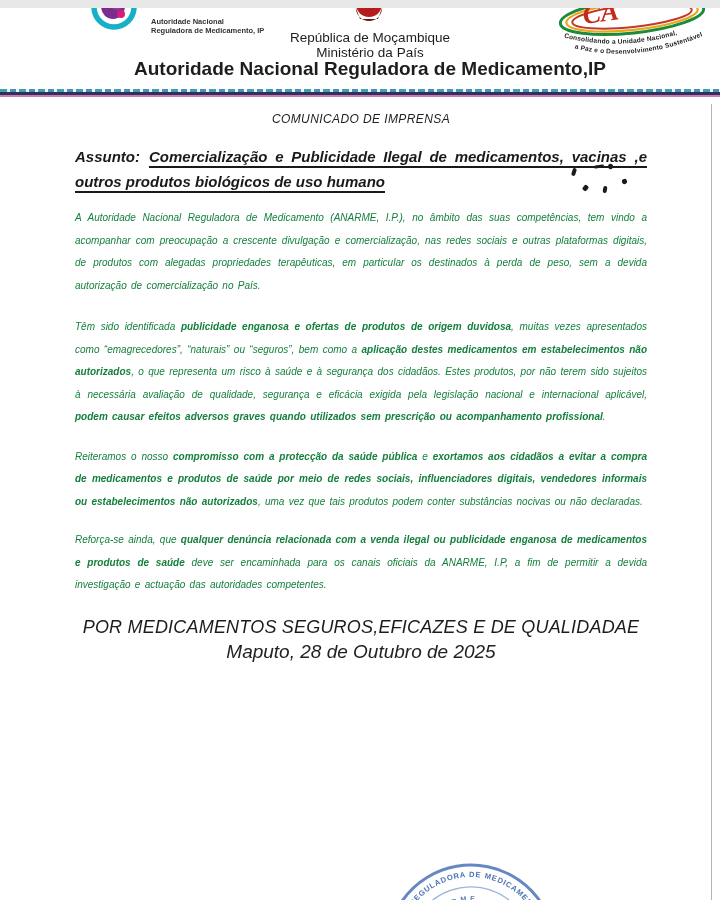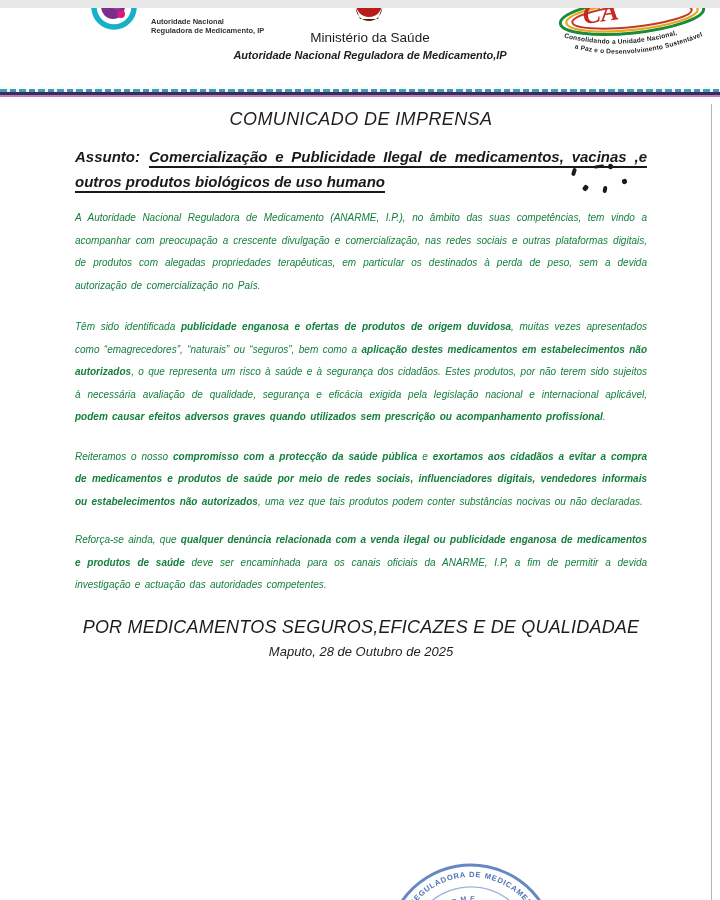--- a/index.html
+++ b/index.html
@@ -21,33 +21,33 @@
   .tagline { position:absolute; left:63px; top:9px; font-size:7.5px; font-weight:700; color:#333; line-height:9px; white-space:nowrap; }
 
   .emblem-center { position:absolute; left:352px; top:-16px; }
 
   .logo-right { position:absolute; left:548px; top:-18px; }
 
   .header-center {
     position:absolute; left:130px; top:23px; width:480px;
     text-align:center; line-height:14.5px; font-size:13.5px; color:#1d1d1d;
   }
-  .header-center .line3 { font-weight:700; font-size:11px; margin-top:2px;font-style:italic; }
+  .header-center .line3 { font-weight:700; font-size:19px; margin-top:2px; }
 
   .divider { position:absolute; left:0; right:0; top:81px; }
   .divider .dashes { height:3px; background:repeating-linear-gradient(90deg,#3fa3ae 0 7px,#eef6f6 7px 10px,#4a90b8 10px 16px,#f2f6fa 16px 19px); }
   .divider .navy { height:3px; background:#332e5e; }
   .divider .pink { height:2px; background:#c47fb2; }
 
   
   .doc-body { margin:0 73px 0 75px; font-style:italic; }
 
   .doc-title {
     margin-top:12px; text-align:center;
-    font-size:18px; letter-spacing:.4px; line-height:18px; color:#1e1e1e;
+    font-size:12px; letter-spacing:.4px; line-height:18px; color:#1e1e1e;
   }
 
   .subject {
     margin-top:16px; font-size:15px; font-weight:700; line-height:25px;
     text-align:justify; color:#1a1a1a;
   }
   .subject-label { padding-right:9px; }
   .subject-text { text-decoration:underline; text-decoration-thickness:1.5px; text-underline-offset:4px; }
 
   .para {
@@ -55,21 +55,21 @@
     text-align:justify; word-spacing:1.5px; color:#15803d;
   }
   .para-1 { margin-top:13px; }
   .para-2 { margin-top:19px; }
   .para-3 { margin-top:17px; }
   .para-4 { margin-top:17px; }
   .para-5 { margin-top:16px;font-style:italic; }
   .run.bold { font-weight:700; }
 
   .closing { margin-top:21px; text-align:center; font-size:18px; line-height:18px; letter-spacing:.2px; color:#1c1c1c; }
-  .place-date { margin-top:7px; text-align:center; font-size:13px; line-height:18px; }
+  .place-date { margin-top:7px; text-align:center; font-size:19px; line-height:18px; }
 
   
   .ink { position:absolute; background:#1b1b1b; border-radius:2px; }
   .ink.m1 { left:572px; top:160px; width:4px;  height:8px;  transform:rotate(18deg); }
   .ink.m2 { left:594px; top:157px; width:10px; height:3px;  transform:rotate(-8deg); border-radius:3px; }
   .ink.m3 { left:608px; top:156px; width:5px;  height:5px;  transform:rotate(30deg); }
   .ink.m4 { left:583px; top:177px; width:5px;  height:6px;  transform:rotate(40deg); }
   .ink.m5 { left:603px; top:178px; width:4px;  height:7px;  transform:rotate(10deg); }
   .ink.m6 { left:622px; top:171px; width:5px;  height:5px;  transform:rotate(-20deg); }
 
@@ -123,21 +123,22 @@
         <text font-size="6.6" font-weight="700" fill="#1d1d1d" letter-spacing=".2">
           <textPath href="#mottoArc1" startOffset="4%">Consolidando a Unidade Nacional,</textPath>
         </text>
         <text font-size="6.6" font-weight="700" fill="#1d1d1d" letter-spacing=".2">
           <textPath href="#mottoArc2" startOffset="6%">a Paz e o Desenvolvimento Sustentável</textPath>
         </text>
       </svg>
     </div>
 
     <div class="header-center">
-      <div class="line2">Ministério da Saúde</div>
+      <div class="line1">República de Moçambique</div>
+      <div class="line2">Ministério da País</div>
       <div class="line3">Autoridade Nacional Reguladora de Medicamento,IP</div>
     </div>
 
     <div class="divider">
       <div class="dashes"></div>
       <div class="navy"></div>
       <div class="pink"></div>
     </div>
   </div>
 

